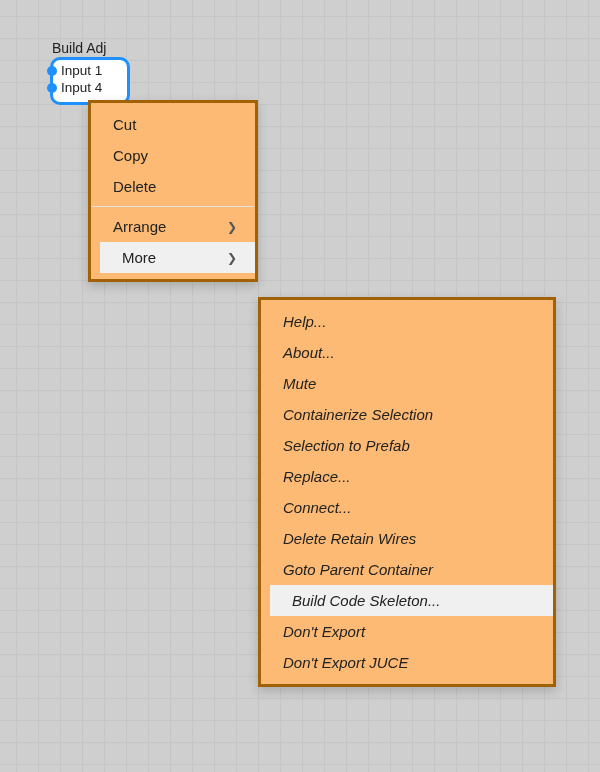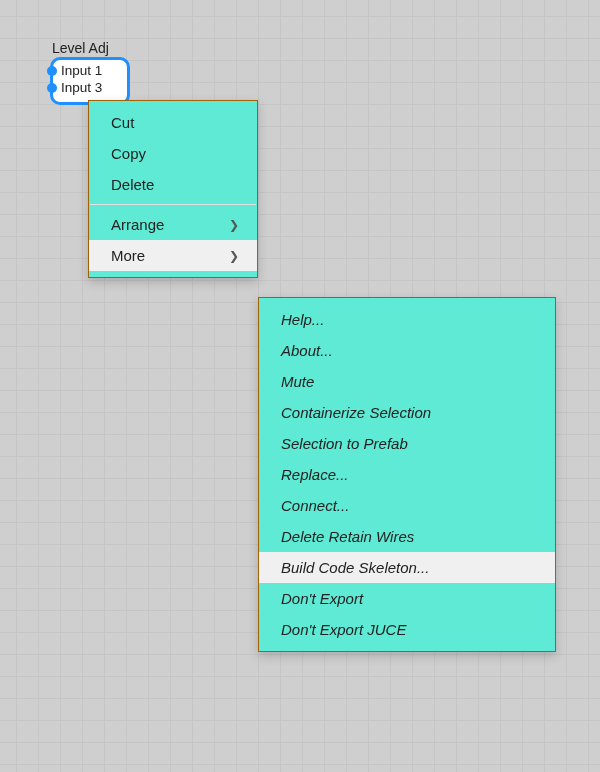--- a/index.html
+++ b/index.html
@@ -52,65 +52,66 @@
     height: 10px;
     background: #1e90ff;
     border-radius: 50%;
     margin-left: -6px;
     flex: none;
   }
 
   
   .menu {
     position: absolute;
-    background: #5eead4;
-    border: 1px solid #a16207;
+    background: #fdba74;
+    border: 3px solid #a16207;
     box-shadow: 0 4px 10px rgba(0,0,0,0.18);
     padding: 6px 0;
     font-size: 15px;
     color: #222;
   }
   .menu-item {
     display: flex;
     align-items: center;
     justify-content: space-between;
     padding: 7px 18px 7px 22px;
     white-space: nowrap;
     cursor: default;
   }
   .menu-item.hover {
     background: #f0f0f0;
+    margin-left: 9px;
   }
   .menu-sep {
     height: 1px;
     background: #e2e2e2;
     margin: 4px 1px;
   }
   .chevron {
     margin-left: 28px;
     color: #555;
     font-size: 12px;
   }
 
   #menu1 { left: 88px;  top: 100px; width: 170px; }
   #menu2 { left: 258px; top: 297px; width: 298px; font-style: italic; }
 </style>
 </head>
 <body>
 
 <div class="node">
-  <div class="node-title">Level Adj</div>
+  <div class="node-title">Build Adj</div>
   <div class="node-body">
     <div class="port-row">
       <span class="port-dot"></span>
       <span>Input 1</span>
     </div>
     <div class="port-row">
       <span class="port-dot"></span>
-      <span>Input 3</span>
+      <span>Input 4</span>
     </div>
   </div>
 </div>
 
 <div id="menu1" class="menu">
   <div class="menu-item">
     <span>Cut</span>
   </div>
   <div class="menu-item">
     <span>Copy</span>
@@ -147,20 +148,23 @@
   </div>
   <div class="menu-item">
     <span>Replace...</span>
   </div>
   <div class="menu-item">
     <span>Connect...</span>
   </div>
   <div class="menu-item">
     <span>Delete Retain Wires</span>
   </div>
+  <div class="menu-item">
+    <span>Goto Parent Container</span>
+  </div>
   <div class="menu-item hover">
     <span>Build Code Skeleton...</span>
   </div>
   <div class="menu-item">
     <span>Don't Export</span>
   </div>
   <div class="menu-item">
     <span>Don't Export JUCE</span>
   </div>
 </div>

